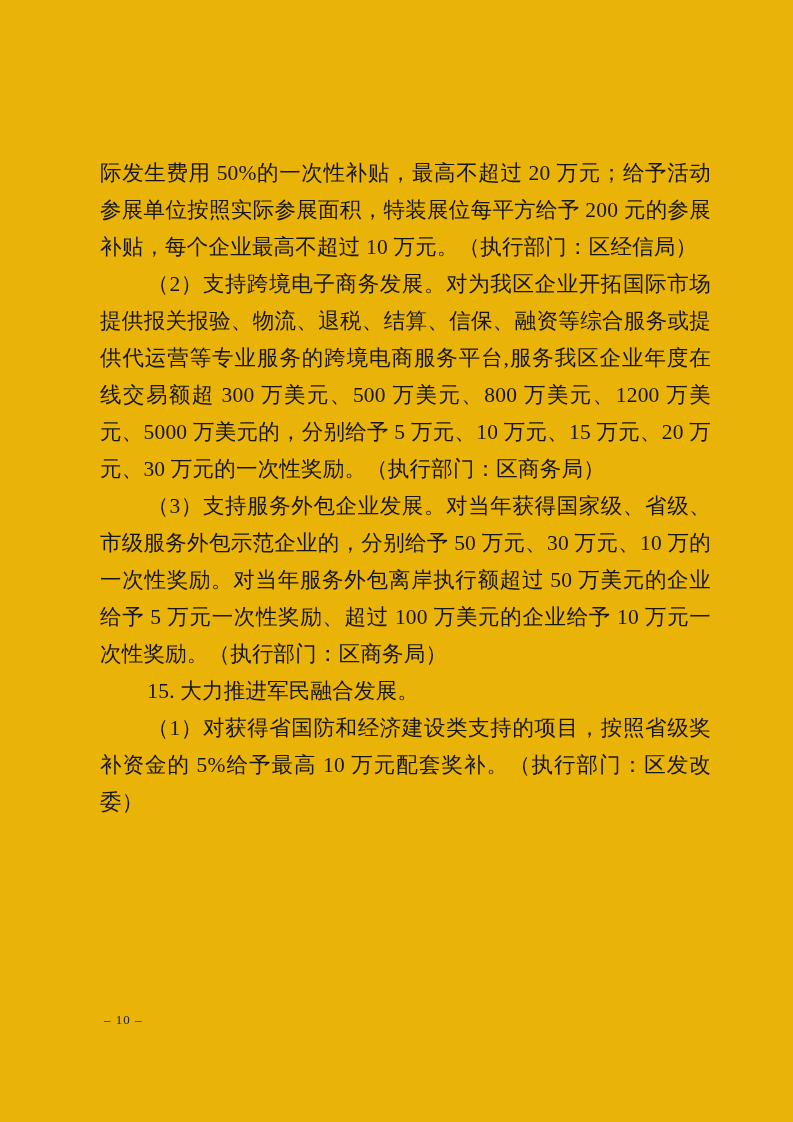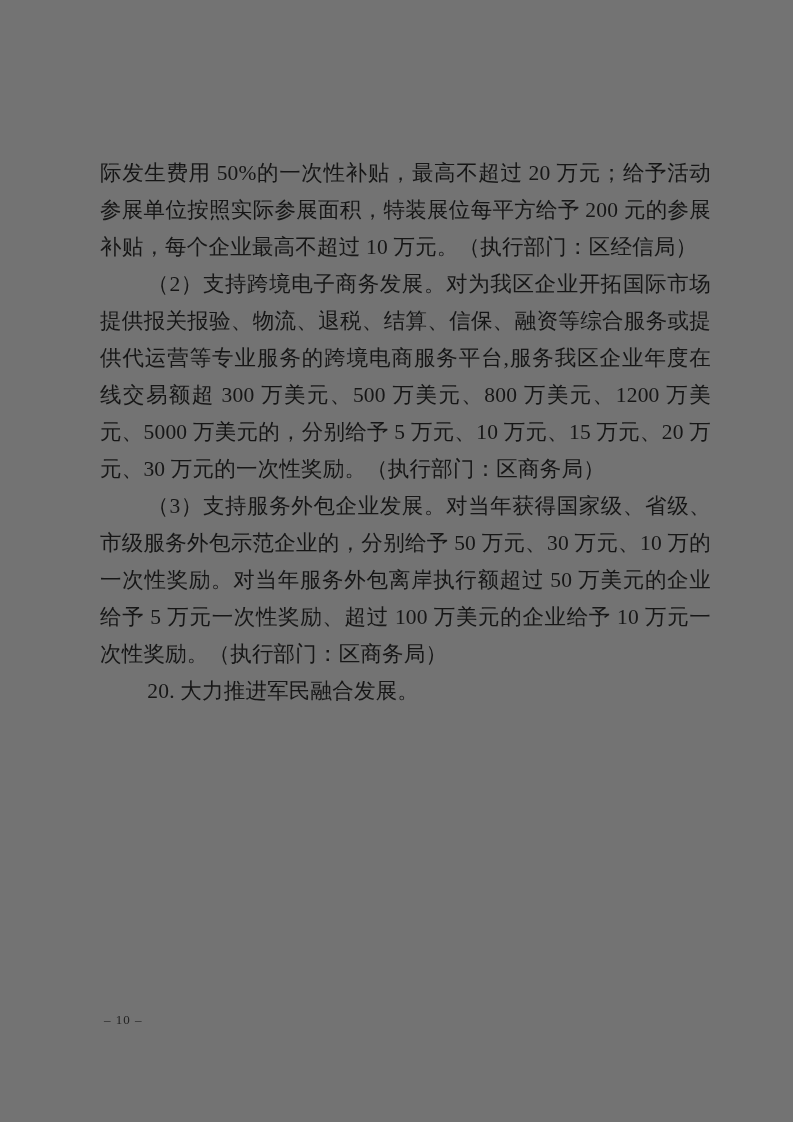--- a/index.html
+++ b/index.html
@@ -5,21 +5,21 @@
   html, body {
     margin: 0;
     padding: 0;
     background: #e8e8e8;
   }
   .page {
     position: relative;
     width: 793px;
     height: 1122px;
     margin: 0 auto;
-    background: #737373;
+    background: #eab308;
     overflow: hidden;
     font-family: "Liberation Serif", "DejaVu Serif", serif;
     color: #161616;
   }
   .body-text {
     position: absolute;
     left: 100px;
     top: 155px;
     width: 611px;
     font-size: 21.5px;
@@ -45,17 +45,18 @@
   }
 </style>
 </head>
 <body>
 
 <div class="page">
   <div class="body-text">
     <p>际发生费用 50%的一次性补贴，最高不超过 20 万元；给予活动参展单位按照实际参展面积，特装展位每平方给予 200 元的参展补贴，每个企业最高不超过 10 万元。（执行部门：区经信局）</p>
     <p class="indent">（2）支持跨境电子商务发展。对为我区企业开拓国际市场提供报关报验、物流、退税、结算、信保、融资等综合服务或提供代运营等专业服务的跨境电商服务平台,服务我区企业年度在线交易额超 300 万美元、500 万美元、800 万美元、1200 万美元、5000 万美元的，分别给予 5 万元、10 万元、15 万元、20 万元、30 万元的一次性奖励。（执行部门：区商务局）</p>
     <p class="indent">（3）支持服务外包企业发展。对当年获得国家级、省级、市级服务外包示范企业的，分别给予 50 万元、30 万元、10 万的一次性奖励。对当年服务外包离岸执行额超过 50 万美元的企业给予 5 万元一次性奖励、超过 100 万美元的企业给予 10 万元一次性奖励。（执行部门：区商务局）</p>
-    <p class="indent">20. 大力推进军民融合发展。</p>
+    <p class="indent">15. 大力推进军民融合发展。</p>
+    <p class="indent">（1）对获得省国防和经济建设类支持的项目，按照省级奖补资金的 5%给予最高 10 万元配套奖补。（执行部门：区发改委）</p>
   </div>
 
   <div class="page-footer">– 10 –</div>
 </div>
 
 </body></html>

